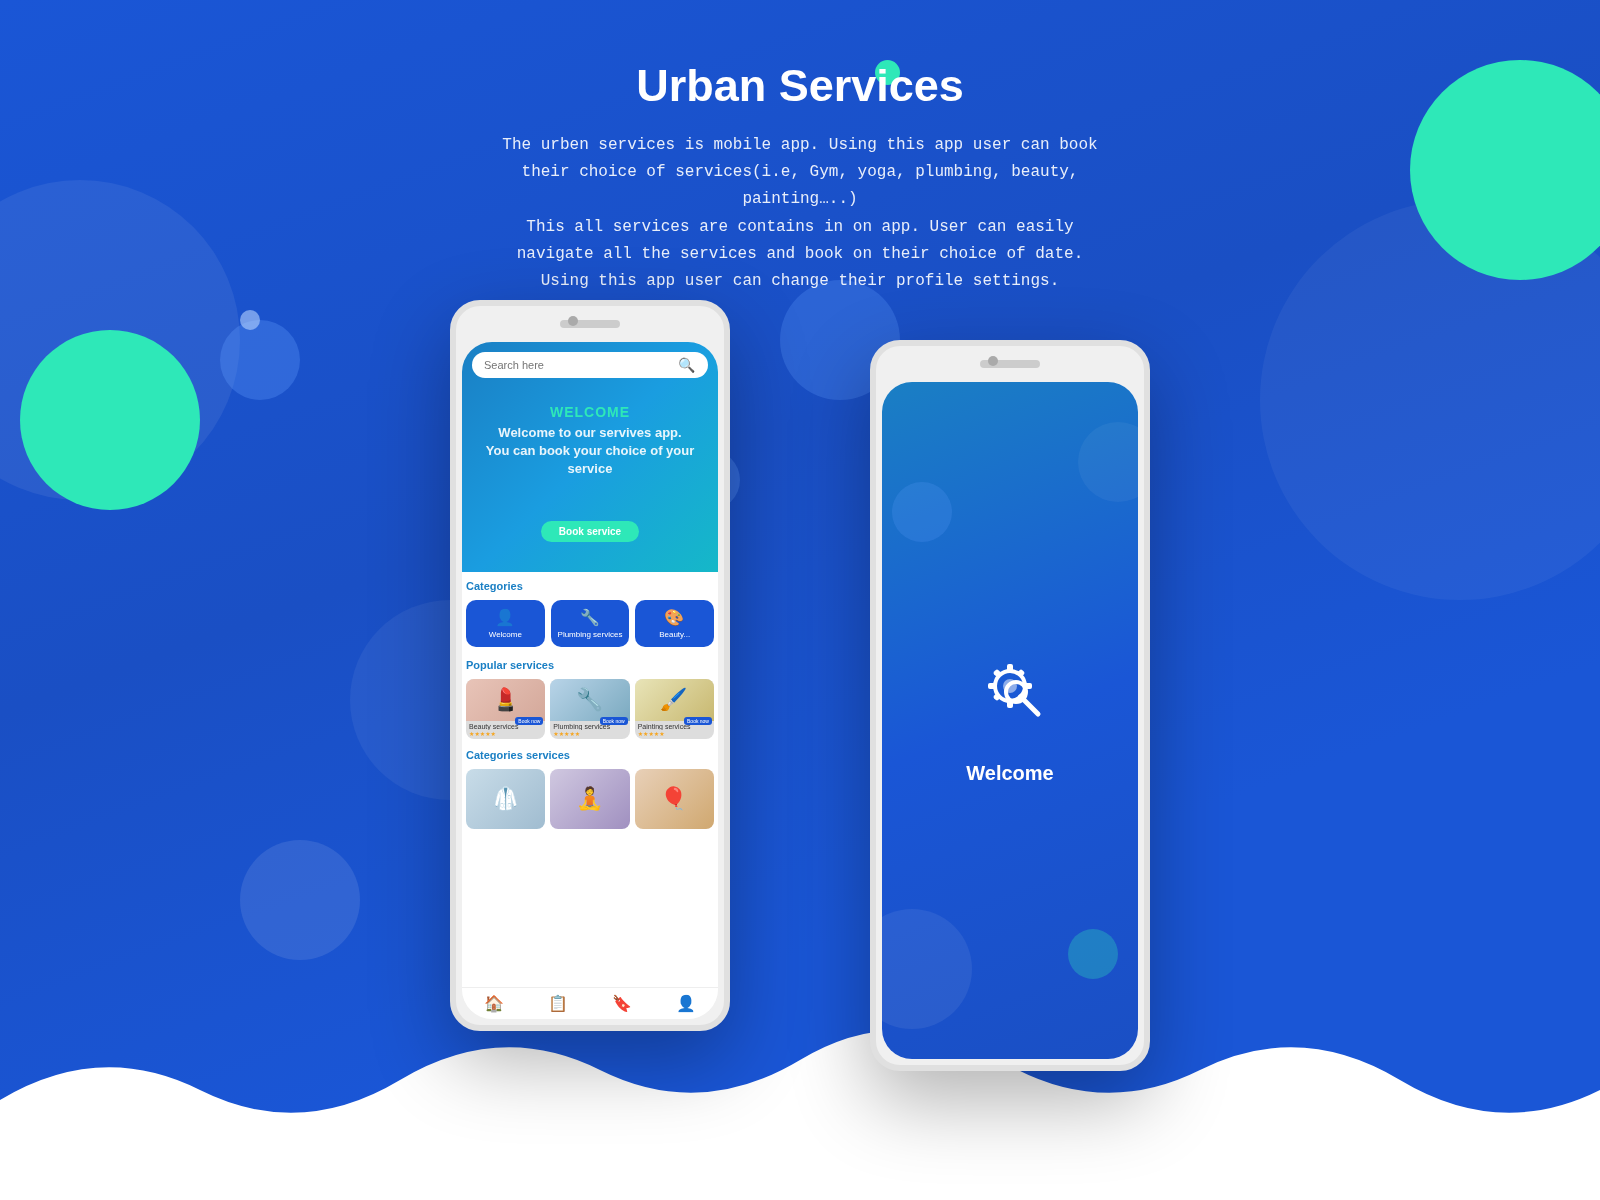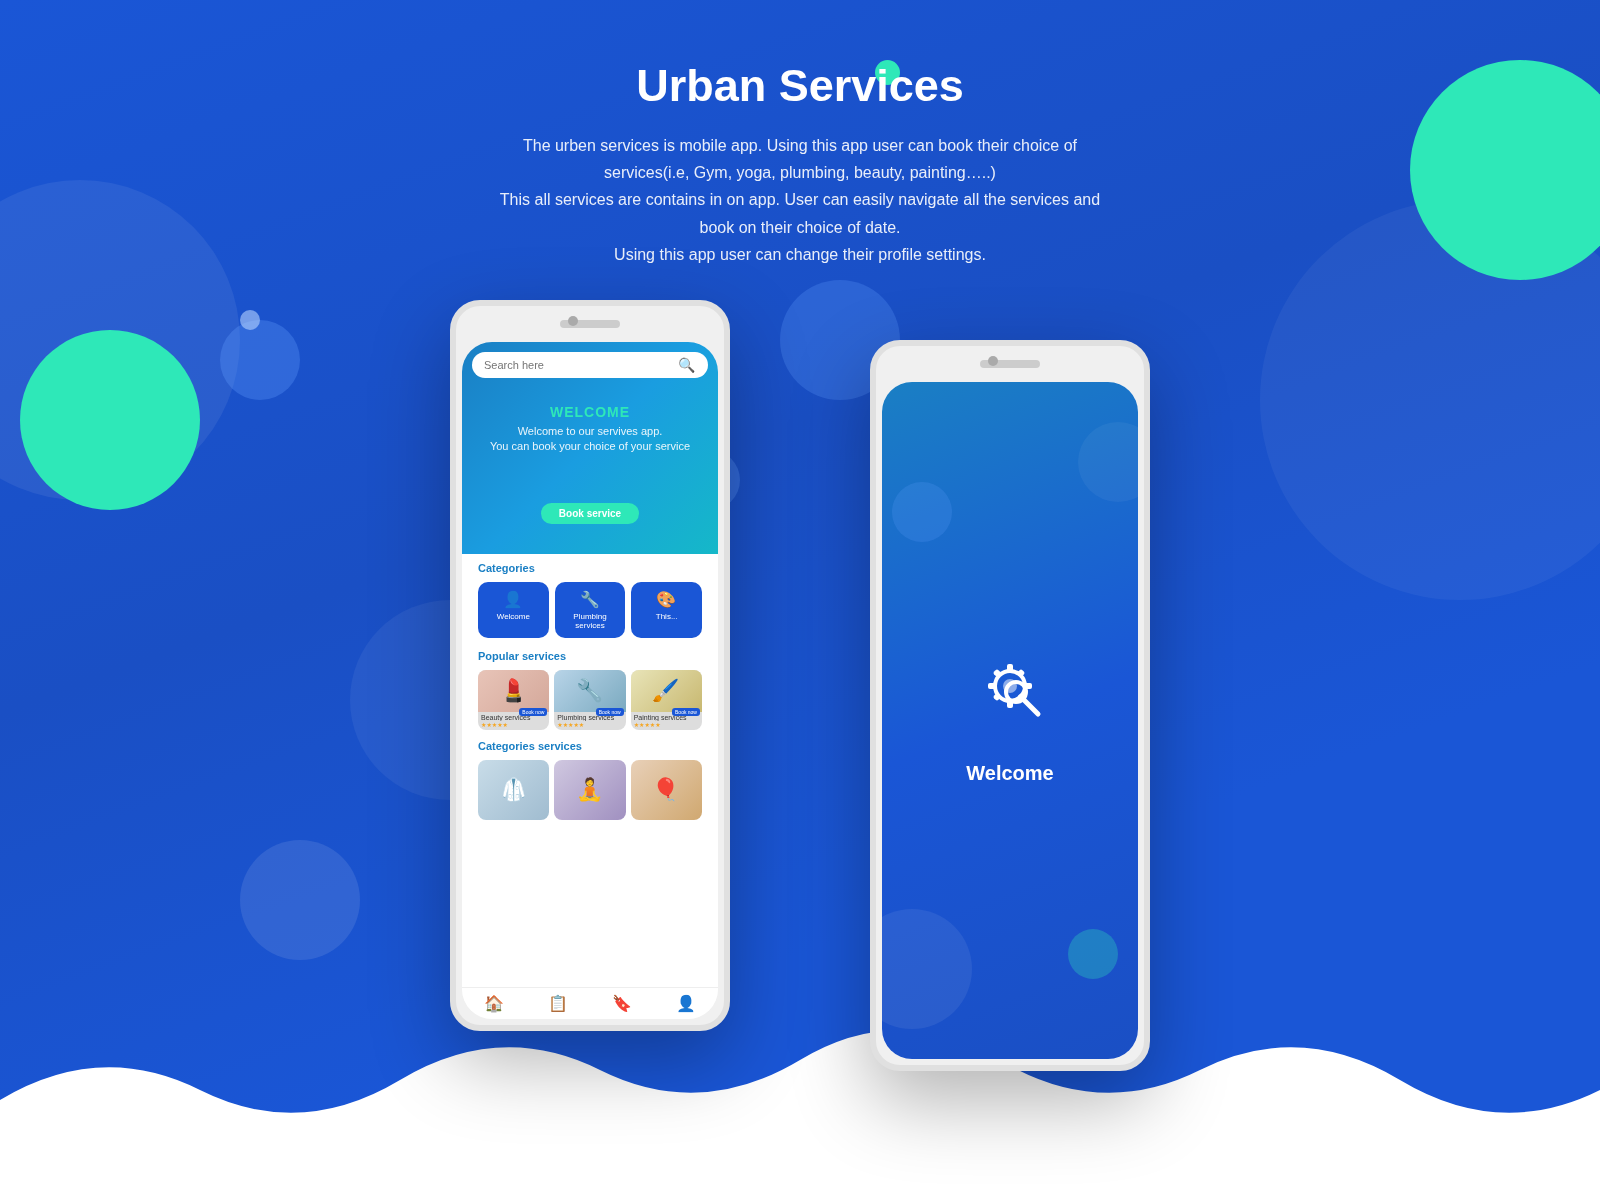--- a/index.html
+++ b/index.html
@@ -170,41 +170,42 @@
     }
     .welcome-title {
       color: #2ee8b8;
       font-size: 14px;
       font-weight: 700;
       letter-spacing: 1px;
       margin-bottom: 4px;
     }
     .welcome-sub {
       color: rgba(255,255,255,0.9);
-      font-size: 11px;
+      font-size: 13px;
       line-height: 1.4;
-      margin-bottom: 24px;
+      margin-bottom: 18px;
+      font-weight: bold;
     }
     .book-btn {
       background: #2ee8b8;
       color: #fff;
       border: none;
       border-radius: 14px;
       padding: 5px 18px;
       font-size: 10px;
       font-weight: 600;
       cursor: pointer;
       margin-top: 24px;
     }
 
     .app-body {
       flex: 1;
       overflow: hidden;
       background: #fff;
-      padding: 8px 16px 0;
+      padding: 8px 4px 0;
     }
 
     .section-title {
       font-size: 11px;
       font-weight: 600;
       color: #1a7fc4;
       margin-bottom: 8px;
     }
 
     .categories-row {
@@ -382,21 +383,21 @@
   <div class="circle c10"></div>
   <div class="circle c11"></div>
 
   <svg class="wave-bottom" viewBox="0 0 1600 200" preserveAspectRatio="none">
     <path d="M0,100 Q100,40 200,90 Q300,140 400,80 Q500,20 600,70 Q700,120 800,60 Q900,0 1000,60 Q1100,120 1200,70 Q1300,20 1400,80 Q1500,140 1600,90 L1600,200 L0,200 Z" fill="#ffffff"></path>
   </svg>
 </div>
 
 <div class="header-section">
   <h1 class="header-title">Urban Services</h1>
-  <p class="header-desc" style="white-space: pre-line;">The urben services is mobile app. Using this app user can book their choice of services(i.e, Gym, yoga, plumbing, beauty, painting…..)
+  <p class="header-desc" style="white-space: pre-line; font-family: Liberation Mono, monospace;">The urben services is mobile app. Using this app user can book their choice of services(i.e, Gym, yoga, plumbing, beauty, painting…..)
 This all services are contains in on app. User can easily navigate all the services and book on their choice of date.
 Using this app user can change their profile settings.</p>
 </div>
 
 <div class="phones-container">
 
   <div class="phone-frame">
     <div class="phone-screen">
       <div class="app-screen">
 
@@ -420,21 +421,21 @@
             <div class="cat-item">
               <div class="cat-icon">👤</div>
               <div class="cat-label">Welcome</div>
             </div>
             <div class="cat-item">
               <div class="cat-icon">🔧</div>
               <div class="cat-label">Plumbing services</div>
             </div>
             <div class="cat-item">
               <div class="cat-icon">🎨</div>
-              <div class="cat-label">This...</div>
+              <div class="cat-label">Beauty...</div>
             </div>
           </div>
 
           <div class="section-title">Popular services</div>
           <div class="popular-row">
             <div class="popular-item">
               <div class="popular-thumb">
                 <span style="font-size:22px;">💄</span>
               </div>
               <div class="popular-item-label">Beauty services</div>

